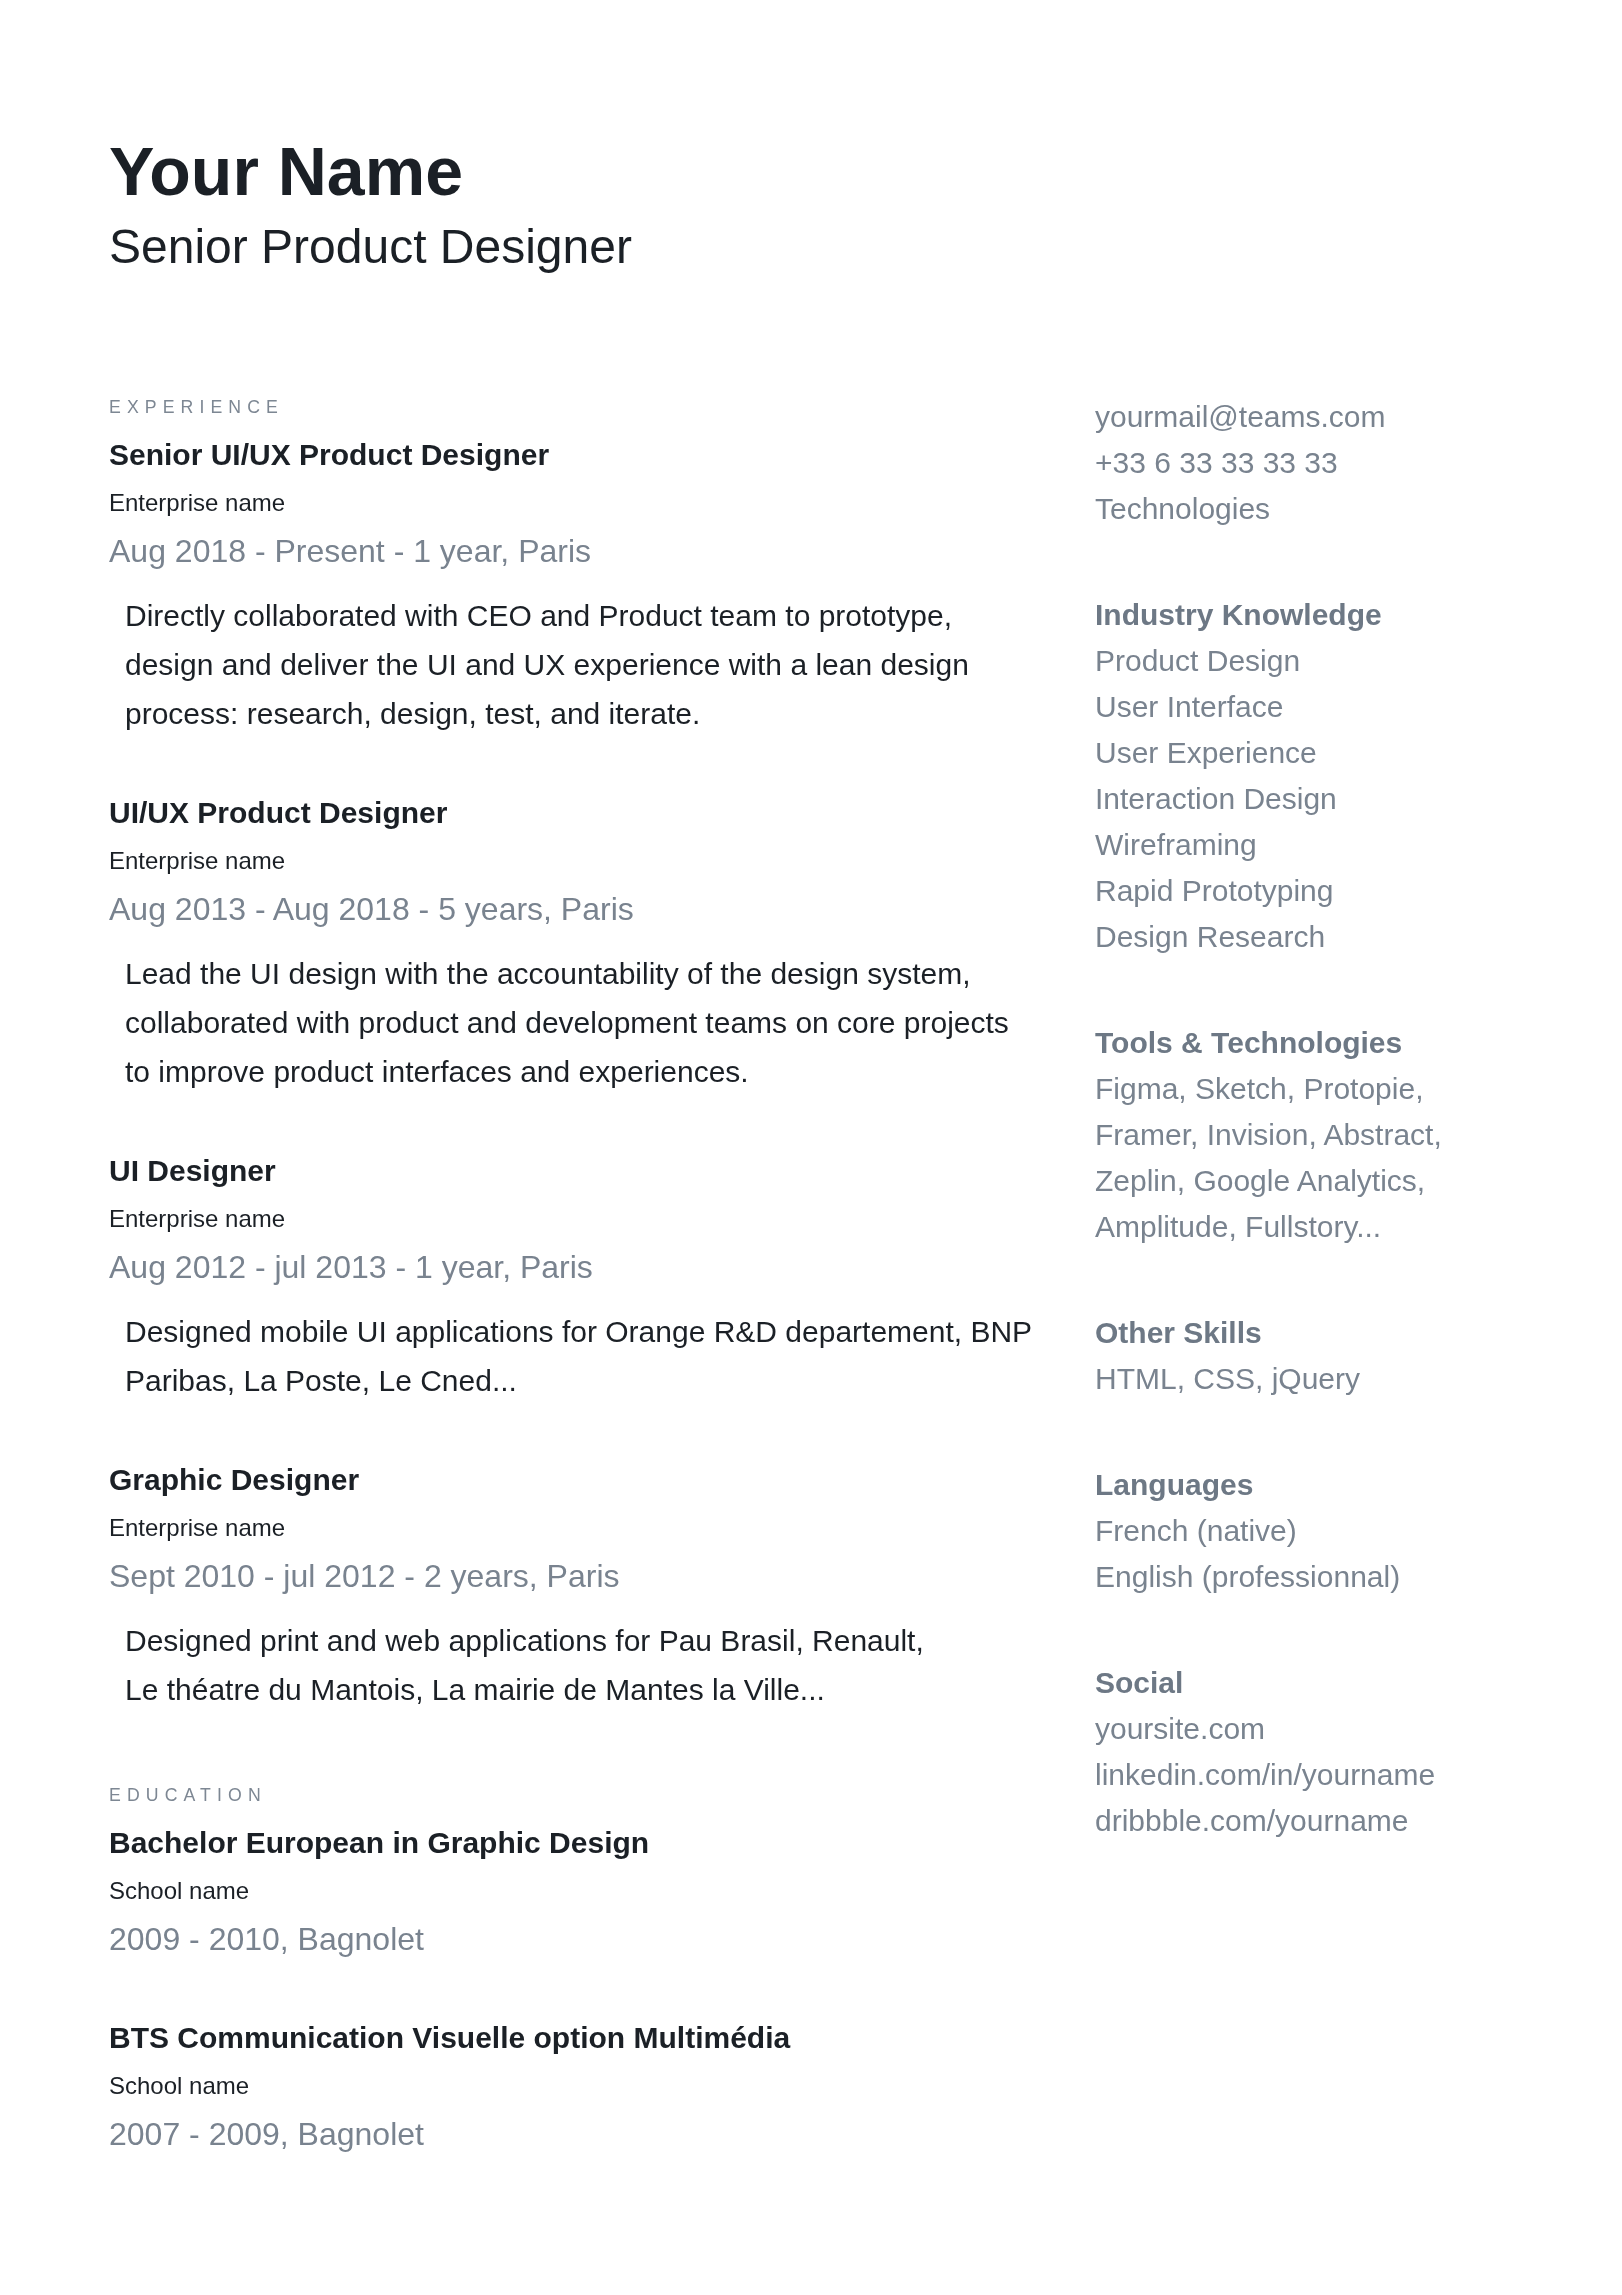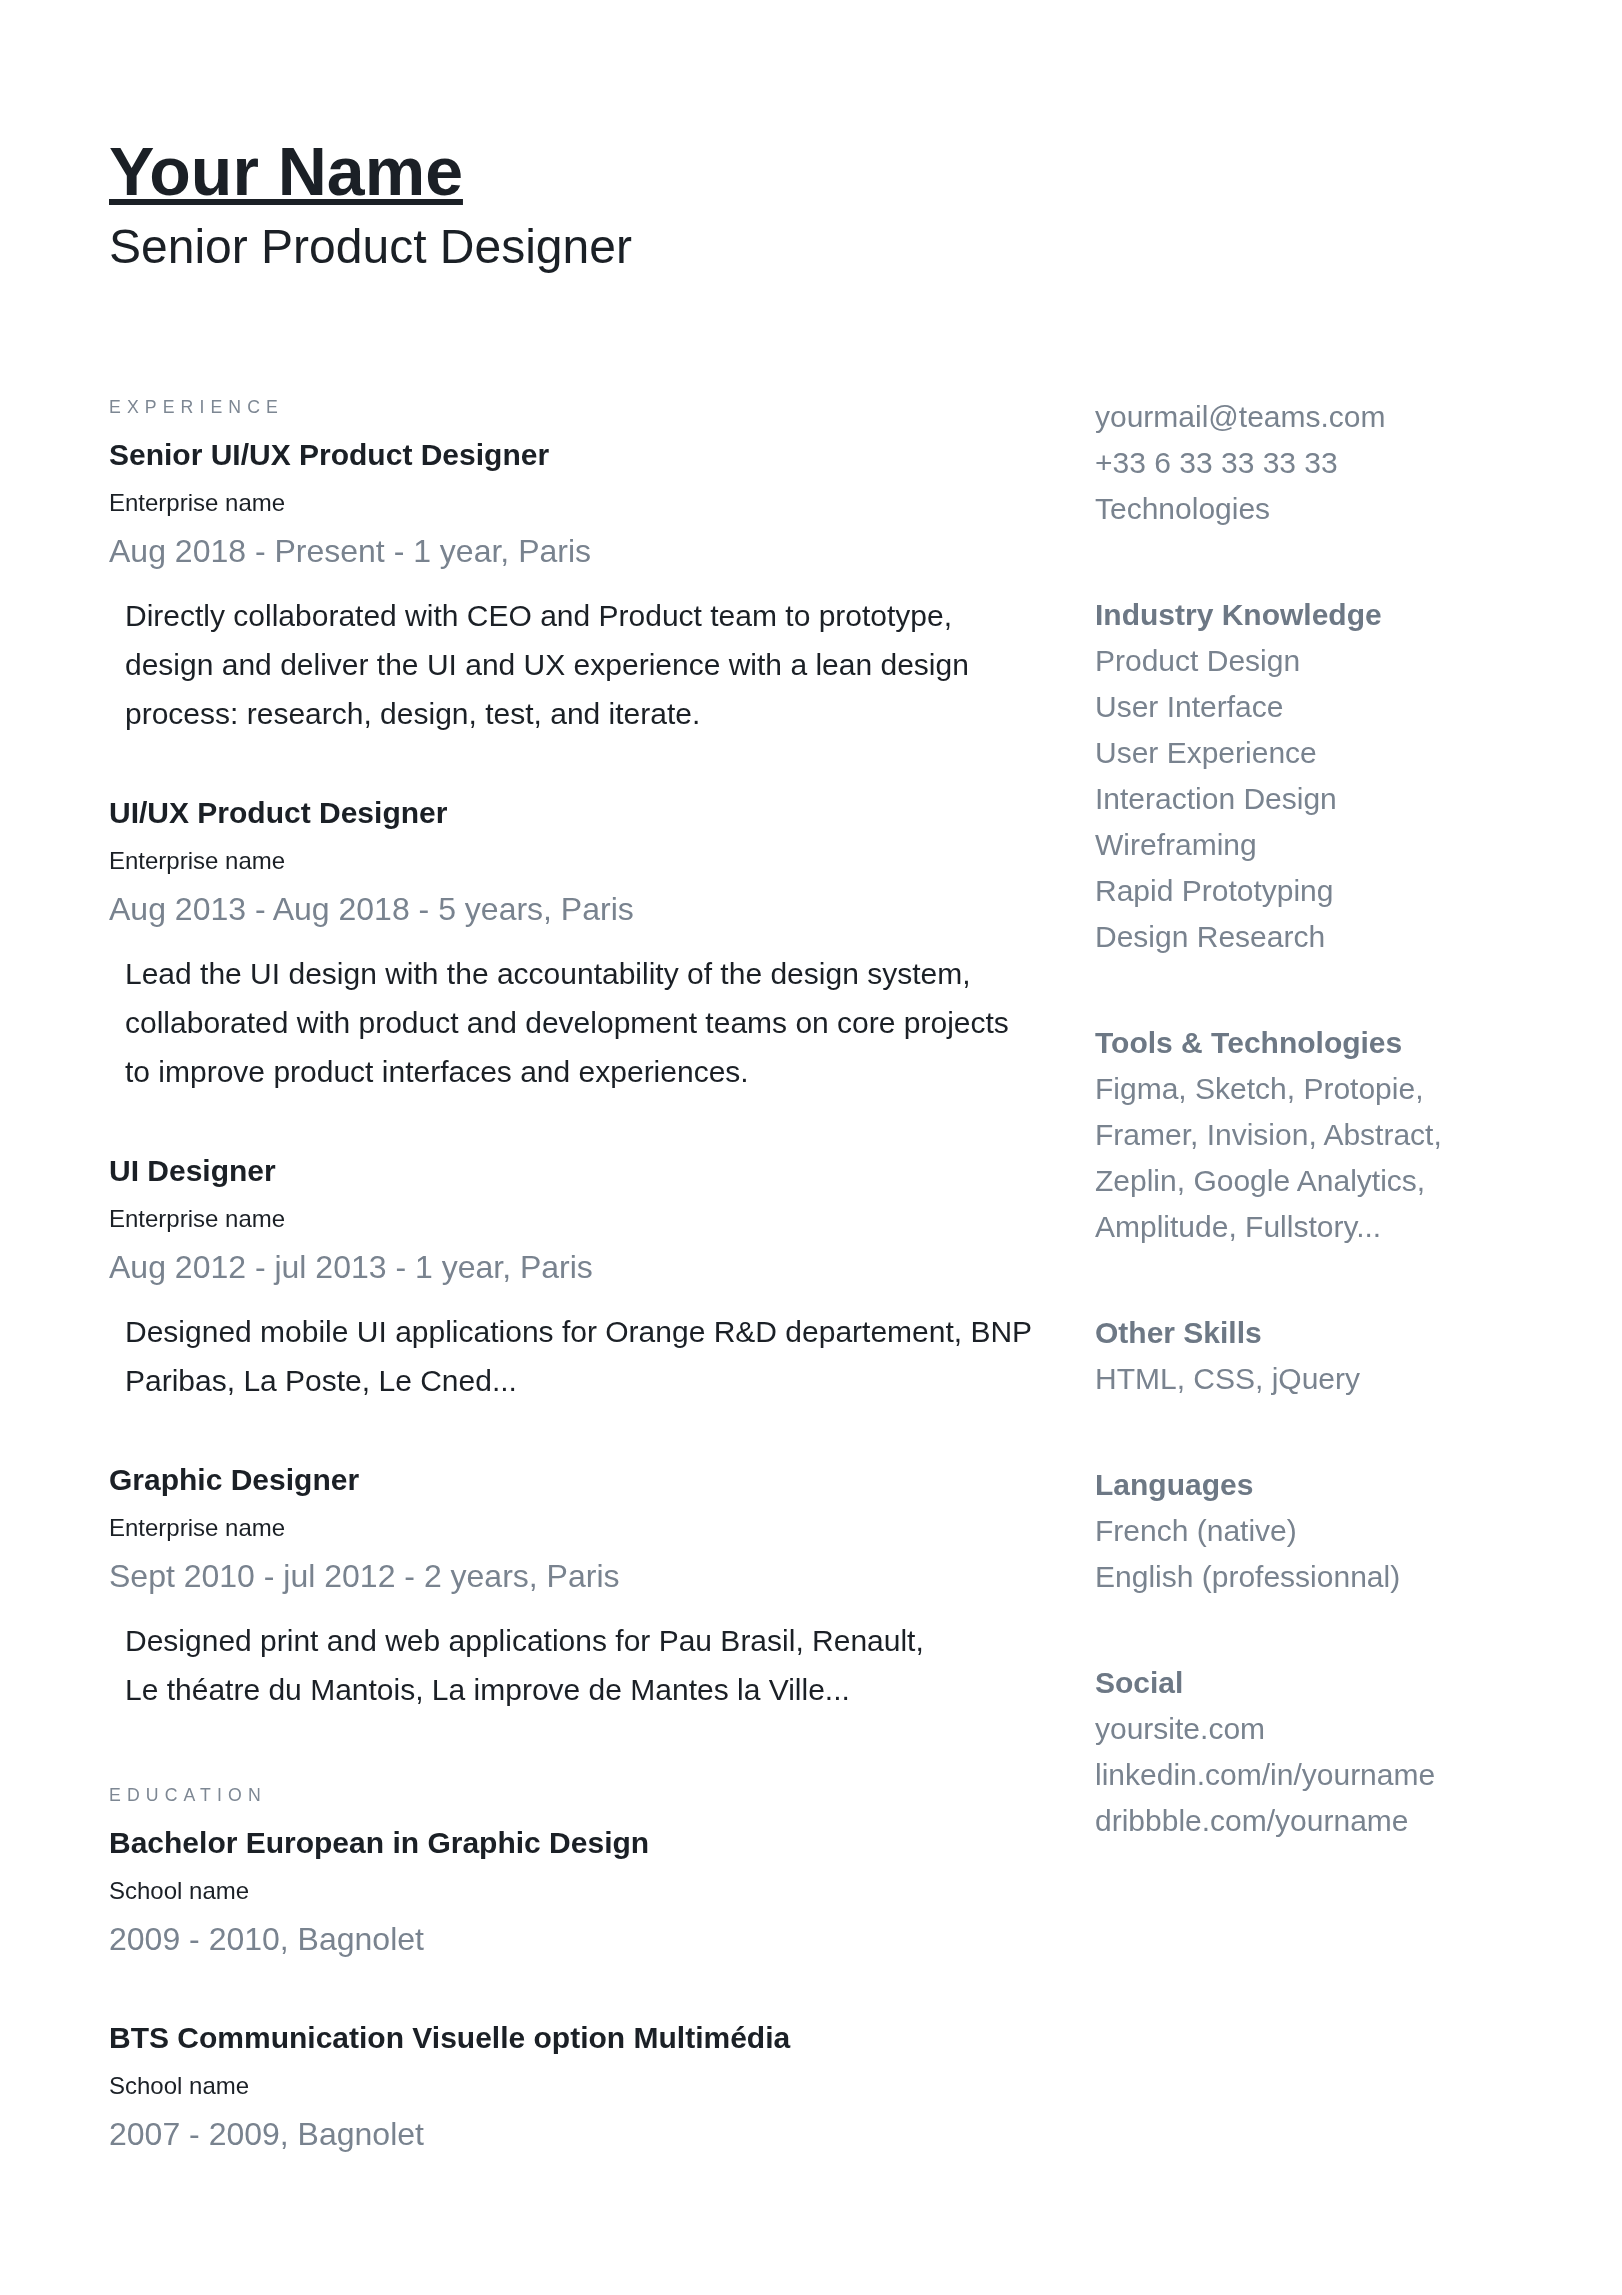--- a/index.html
+++ b/index.html
@@ -17,21 +17,20 @@
     box-sizing: border-box;
     padding: 133px 102px 0 109px;
     overflow: hidden;
   }
   .name {
     margin: 0;
     font-size: 68px;
     font-weight: 700;
     line-height: 76px;
     color: var(--text, #1b2026);
-    text-decoration: underline;
   }
   .role {
     margin: 9.5px 0 0 0;
     font-size: 48px;
     font-weight: 400;
     line-height: 55px;
     color: var(--text, #1b2026);
   }
   .columns {
     display: flex;
@@ -153,21 +152,21 @@
           <div class="meta">Aug 2012 - jul 2013 - 1 year, Paris</div>
           <p class="desc lines">Designed mobile UI applications for Orange R&amp;D departement, BNP
 Paribas, La Poste, Le Cned...</p>
         </article>
 
         <article class="job">
           <h3 class="job-title">Graphic Designer</h3>
           <div class="company">Enterprise name</div>
           <div class="meta">Sept 2010 - jul 2012 - 2 years, Paris</div>
           <p class="desc lines">Designed print and web applications for Pau Brasil, Renault,
-Le théatre du Mantois, La improve de Mantes la Ville...</p>
+Le théatre du Mantois, La mairie de Mantes la Ville...</p>
         </article>
       </section>
 
       <section class="education-section">
         <div class="section-label">EDUCATION</div>
 
         <article class="edu-entry">
           <h3 class="edu-title">Bachelor European in Graphic Design</h3>
           <div class="school">School name</div>
           <div class="meta">2009 - 2010, Bagnolet</div>

